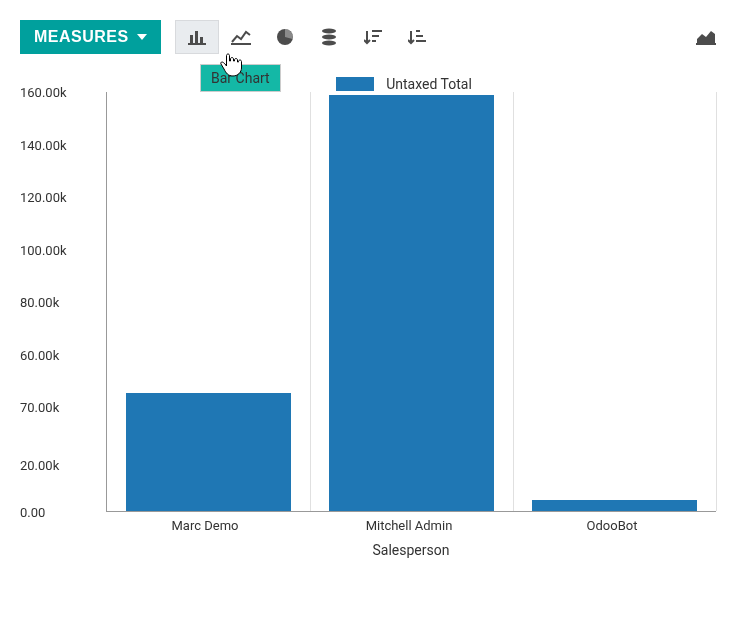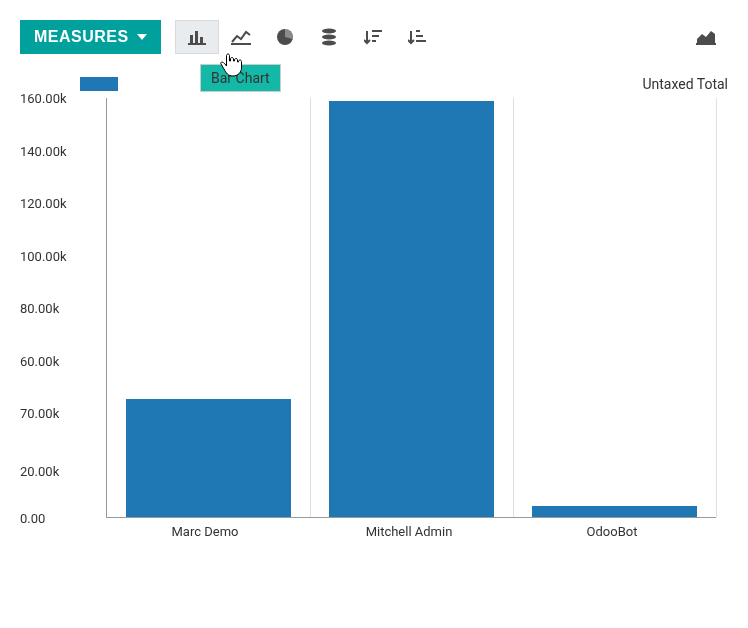--- a/index.html
+++ b/index.html
@@ -68,24 +68,23 @@
   }
   .cursor-hand {
     position: absolute;
     top: 32px;
     left: 200px;
     z-index: 20;
     pointer-events: none;
   }
   .legend {
     display: flex;
-    justify-content: space-between;
+    justify-content: center;
     align-items: center;
     gap: 12px;
-    margin-bottom: 6px;
     font-size: 14px;
     color: #333;
     margin-left: 60px;
   }
   .legend-swatch {
     width: 38px;
     height: 14px;
     background: #1f77b4;
   }
   .chart-area {
@@ -261,13 +260,14 @@
     <div class="bar" style="left:222px; width:165px; height:416px"></div>
     <div class="bar" style="left:425px; width:165px; height:11px"></div>
   </div>
 
   <div class="x-labels">
     <div class="x-label" style="left:101px">Marc Demo</div>
     <div class="x-label" style="left:305px">Mitchell Admin</div>
     <div class="x-label" style="left:508px">OdooBot</div>
   </div>
 
+  <div class="x-title">Salesperson</div>
 </div>
 
 </body></html>

